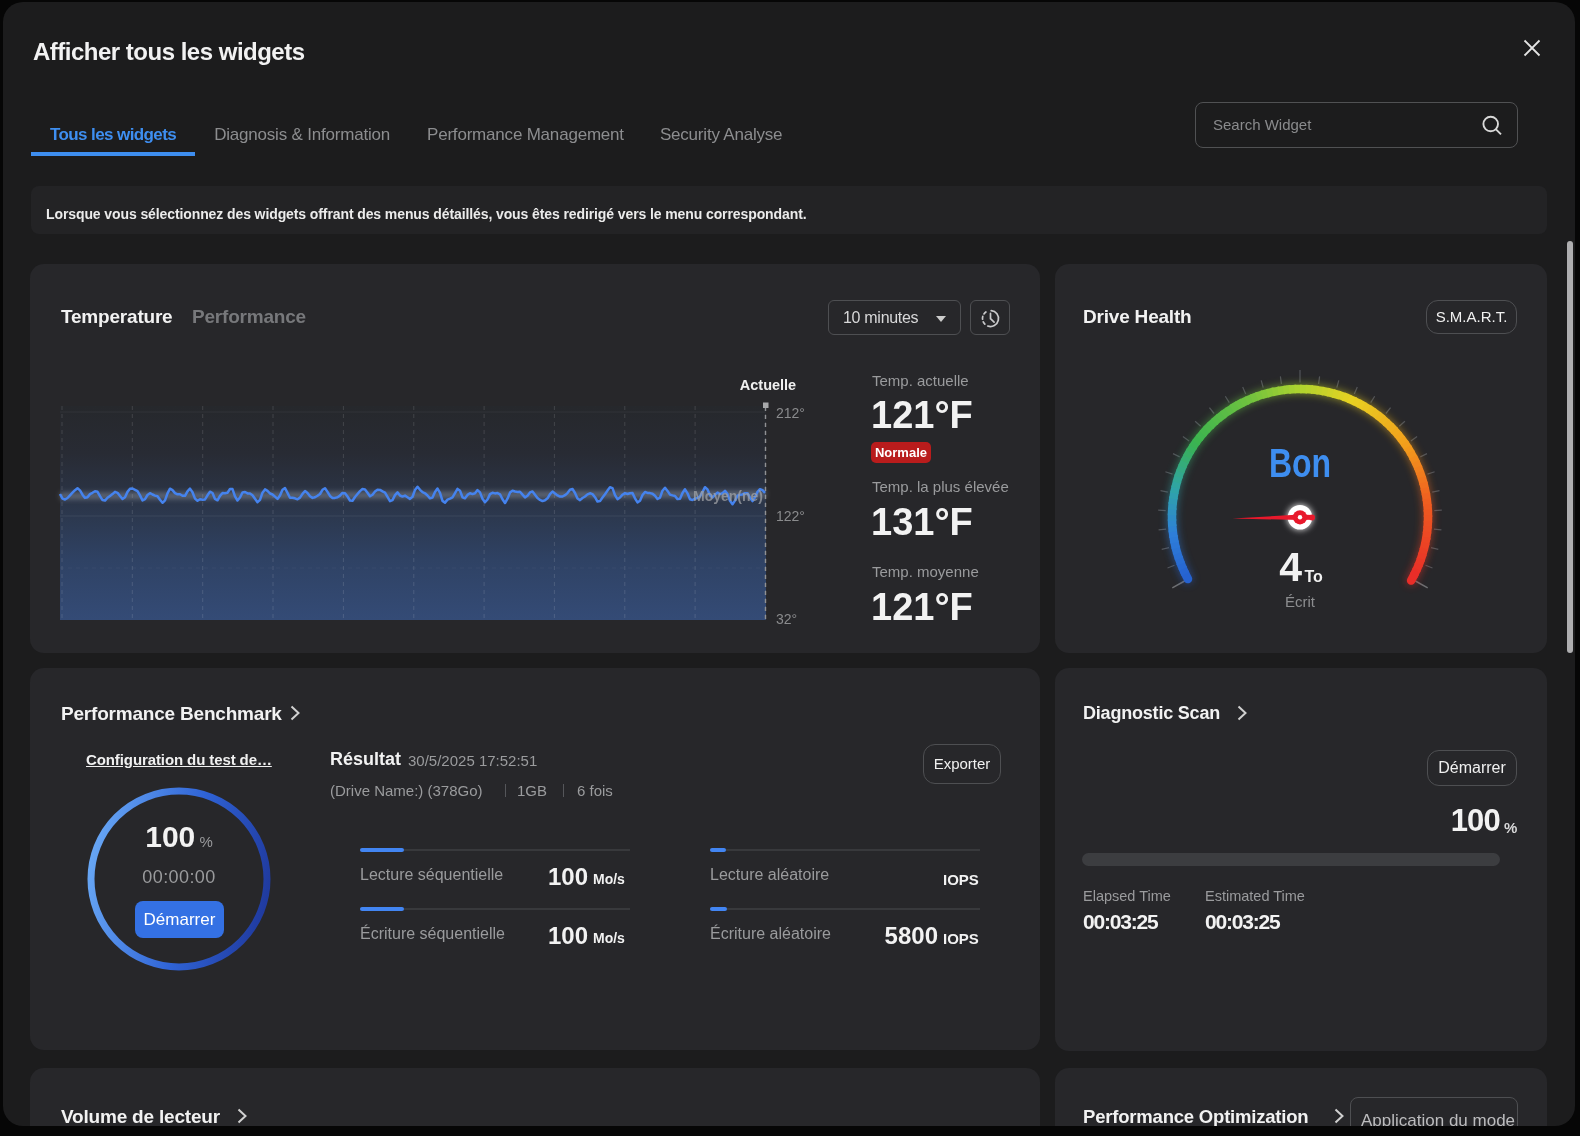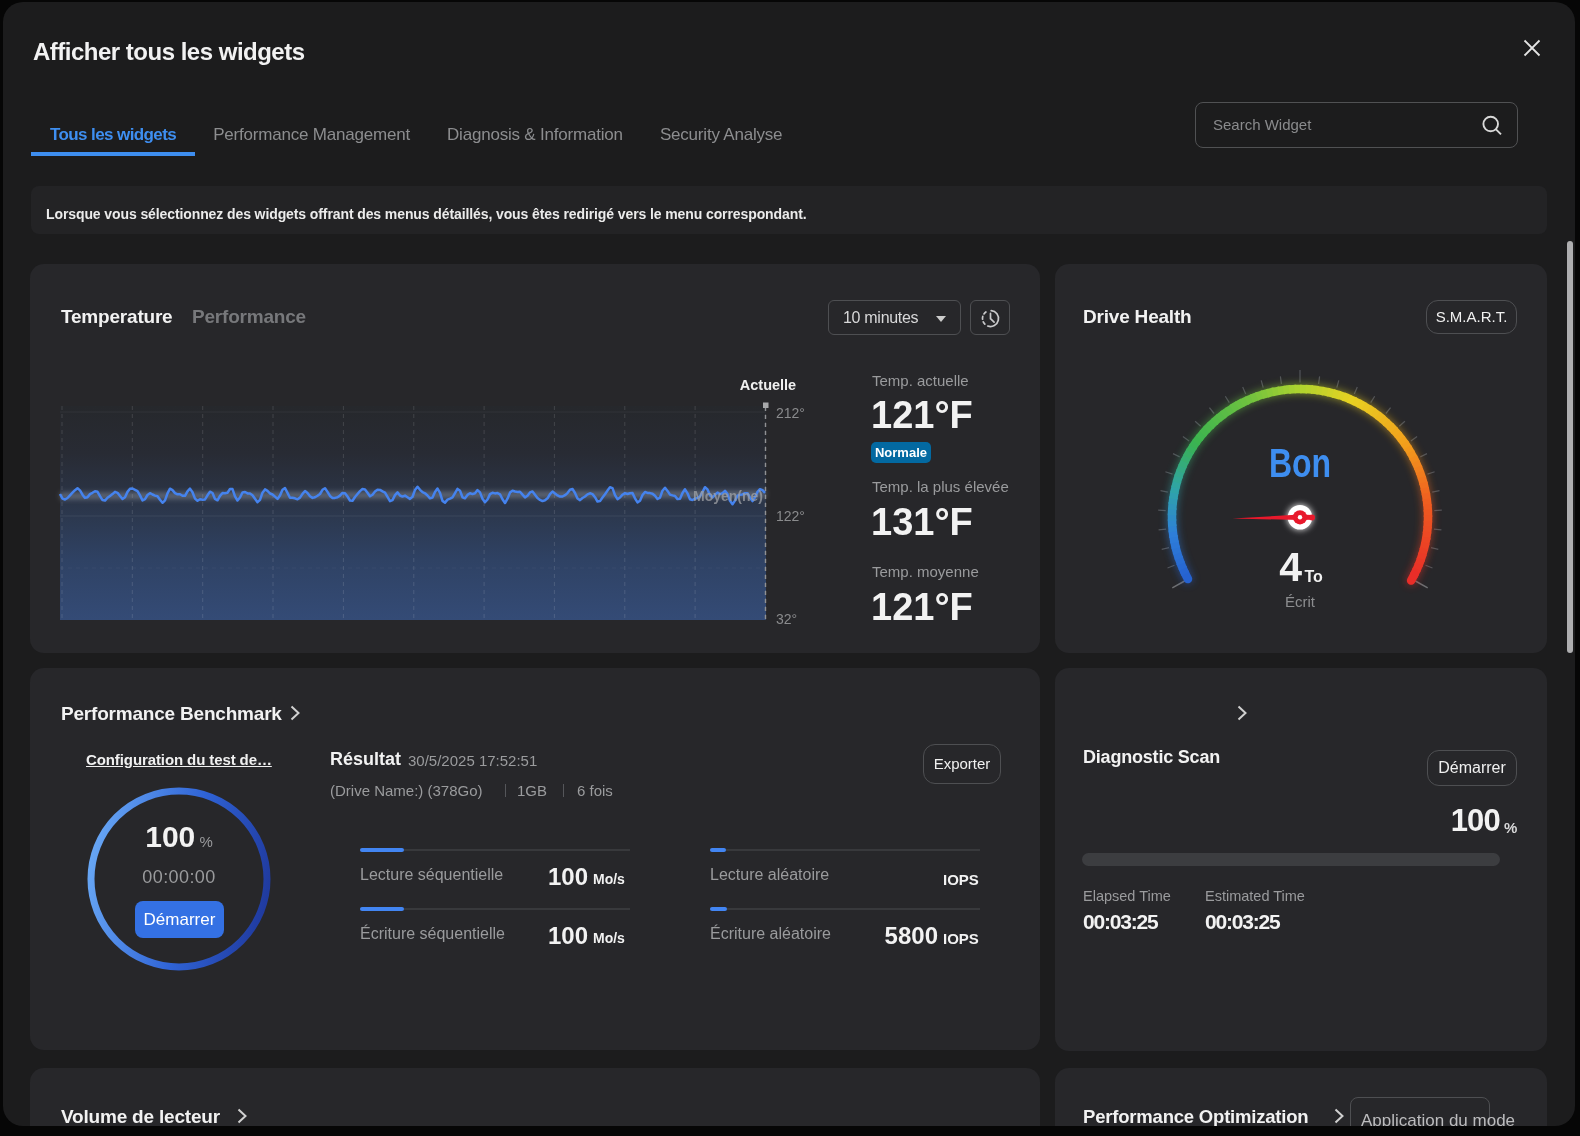--- a/index.html
+++ b/index.html
@@ -15,22 +15,22 @@
 <div id="page">
 <div id="panel"></div>
 
 <div class="abs" style="left:33px; top:38px; font-size:24px; font-weight:bold; letter-spacing:-0.5px; color:#f2f2f2;">Afficher tous les widgets</div>
 <svg class="abs" style="left:1522px; top:38px;" width="20" height="20">
       <path d="M2.5,2.5 L17.5,17.5 M17.5,2.5 L2.5,17.5" stroke="#e4e4e4" stroke-width="1.8"></path>
     </svg>
 
 <div class="abs" style="left:31px; top:118px; height:38px; display:flex;">
   <div style="padding:0 19px; font-size:17px; font-weight:bold; color:#3e8ef0; letter-spacing:-0.6px; line-height:34px; border-bottom:4px solid #3e8ef0;">Tous les widgets</div>
+  <div style="padding:0 19px; font-size:17px; color:#8c8d8f; letter-spacing:-0.2px; line-height:34px;">Diagnosis &amp; Information</div>
   <div style="padding:0 18px; font-size:17px; color:#8c8d8f; letter-spacing:-0.2px; line-height:34px;">Performance Management</div>
-  <div style="padding:0 19px; font-size:17px; color:#8c8d8f; letter-spacing:-0.2px; line-height:34px;">Diagnosis &amp; Information</div>
   <div style="padding:0 18px; font-size:17px; color:#8c8d8f; letter-spacing:-0.2px; line-height:34px;">Security Analyse</div>
 </div>
 
 <div class="abs" style="left:1195px; top:102px; width:323px; height:46px; border:1px solid #505153; border-radius:8px;">
   <div class="abs" style="left:17px; top:13px; font-size:15px; color:#8a8b8d;">Search Widget</div>
   <svg class="abs" style="right:13px; top:11px;" width="23" height="23">
         <circle cx="9.7" cy="10" r="7.3" stroke="#d8d8d8" stroke-width="1.9" fill="none"></circle>
         <line x1="15" y1="15.3" x2="20" y2="20.3" stroke="#d8d8d8" stroke-width="1.9"></line>
       </svg>
 </div>
@@ -95,21 +95,21 @@
   <rect x="733" y="32.5" width="5.5" height="5.5" fill="#a7a8aa"></rect>
   <text x="738" y="20" font-size="14.5" font-weight="bold" fill="#f0f0f0" text-anchor="middle">Actuelle</text>
 
   <text x="746" y="48" font-size="14" fill="#8a8b8d">212°</text>
   <text x="746" y="150.5" font-size="14" fill="#8a8b8d">122°</text>
   <text x="746" y="254" font-size="14" fill="#8a8b8d">32°</text>
 </svg>
 
 <div class="abs gray" style="left:872px; top:372px; font-size:15px;">Temp. actuelle</div>
 <div class="abs" style="left:871px; top:394px; font-size:38px; font-weight:bold; color:#f2f2f2;">121°F</div>
-<div class="abs" style="left:871px; top:442px; width:60px; height:21px; background:#0369a1; border-radius:5px; color:#fff; font-size:13px; font-weight:bold; text-align:center; line-height:21px;">Normale</div>
+<div class="abs" style="left:871px; top:442px; width:60px; height:21px; background:#b91c1c; border-radius:5px; color:#fff; font-size:13px; font-weight:bold; text-align:center; line-height:21px;">Normale</div>
 <div class="abs gray" style="left:872px; top:478px; font-size:15px;">Temp. la plus élevée</div>
 <div class="abs" style="left:871px; top:501px; font-size:38px; font-weight:bold; color:#f2f2f2;">131°F</div>
 <div class="abs gray" style="left:872px; top:563px; font-size:15px;">Temp. moyenne</div>
 <div class="abs" style="left:871px; top:586px; font-size:38px; font-weight:bold; color:#f2f2f2;">121°F</div>
 
 <div class="card" style="left:1055px; top:264px; width:492px; height:389px;"></div>
 <div class="abs ctitle" style="left:1083px; top:306px;">Drive Health</div>
 <div class="abs btn" style="left:1426px; top:300px; width:91px; height:34px; font-size:15px; line-height:32px;">S.M.A.R.T.</div>
 
 <svg class="abs" style="left:1140px; top:370px;" width="320" height="283" viewBox="0 0 320 283">
@@ -410,21 +410,21 @@
 <div class="abs gray" style="left:710px; top:866px; font-size:16px;">Lecture aléatoire</div>
 <div class="abs" style="left:943px; top:871px; font-size:15px; font-weight:bold; color:#f2f2f2;">IOPS</div>
 
 <div class="abs" style="left:710px; top:908px; width:270px; height:2px; background:#38393c;"></div>
 <div class="abs" style="left:710px; top:907px; width:17px; height:4px; border-radius:2px; background:#4285f2;"></div>
 <div class="abs gray" style="left:710px; top:925px; font-size:16px;">Écriture aléatoire</div>
 <div class="abs" style="left:0; top:922px; width:938px; text-align:right; font-size:24px; font-weight:bold; color:#f2f2f2;">5800</div>
 <div class="abs" style="left:943px; top:930px; font-size:15px; font-weight:bold; color:#f2f2f2;">IOPS</div>
 
 <div class="card" style="left:1055px; top:668px; width:492px; height:383px;"></div>
-<div class="abs" style="left:1083px; top:703px; font-size:18px; font-weight:bold; color:#f2f2f2; letter-spacing:-0.2px;margin-top:44px;">Diagnostic Scan</div>
+<div class="abs" style="left:1083px; top:703px; font-size:18px; font-weight:bold; color:#f2f2f2; letter-spacing:-0.2px;">Diagnostic Scan</div>
 <svg class="abs" style="left:1236px; top:705px;" width="12" height="16">
       <path d="M2.5,1.5 L9.5,8 L2.5,14.5" stroke="#d0d0d0" stroke-width="2" fill="none"></path>
     </svg>
 
 <div class="abs btn" style="left:1427px; top:750px; width:90px; height:36px; font-size:16px; line-height:34px;">Démarrer</div>
 
 <div class="abs" style="left:1082px; top:803px; width:418px; text-align:right;"><span style="font-size:31px; font-weight:bold; color:#f2f2f2; letter-spacing:-0.8px;">100</span></div>
 <div class="abs" style="left:1504px; top:819px; font-size:15px; font-weight:bold; color:#d8d8d9;">%</div>
 
 <div class="abs" style="left:1082px; top:853px; width:418px; height:13px; background:#3c3d40; border-radius:7px;"></div>
@@ -438,19 +438,19 @@
 <div class="abs ctitle" style="left:61px; top:1106px;">Volume de lecteur</div>
 <svg class="abs" style="left:236px; top:1108px;" width="12" height="16">
       <path d="M2.5,1.5 L9.5,8 L2.5,14.5" stroke="#d0d0d0" stroke-width="2" fill="none"></path>
     </svg>
 
 <div class="card" style="left:1055px; top:1068px; width:492px; height:100px;"></div>
 <div class="abs" style="left:1083px; top:1106px; font-size:18.5px; font-weight:bold; color:#f2f2f2; letter-spacing:-0.2px;">Performance Optimization</div>
 <svg class="abs" style="left:1333px; top:1108px;" width="12" height="16">
       <path d="M2.5,1.5 L9.5,8 L2.5,14.5" stroke="#d0d0d0" stroke-width="2" fill="none"></path>
     </svg>
-<div class="abs" style="left:1350px; top:1097px; width:140px; height:40px; border:1px solid #4e4f52; border-radius:8px;">
+<div class="abs" style="left:1350px; top:1097px; width:168px; height:40px; border:1px solid #4e4f52; border-radius:8px;">
   <div class="abs" style="left:10px; top:13px; font-size:17px; color:#bcbcbe; white-space:nowrap;">Application du mode</div>
 </div>
 
 <div class="abs" style="left:0; top:1126px; width:1580px; height:10px; background:#060606;"></div>
 <div class="abs" style="left:1567px; top:241px; width:6px; height:412px; background:#aeaeb0; border-radius:3px;"></div>
 </div>
 
 </body></html>

